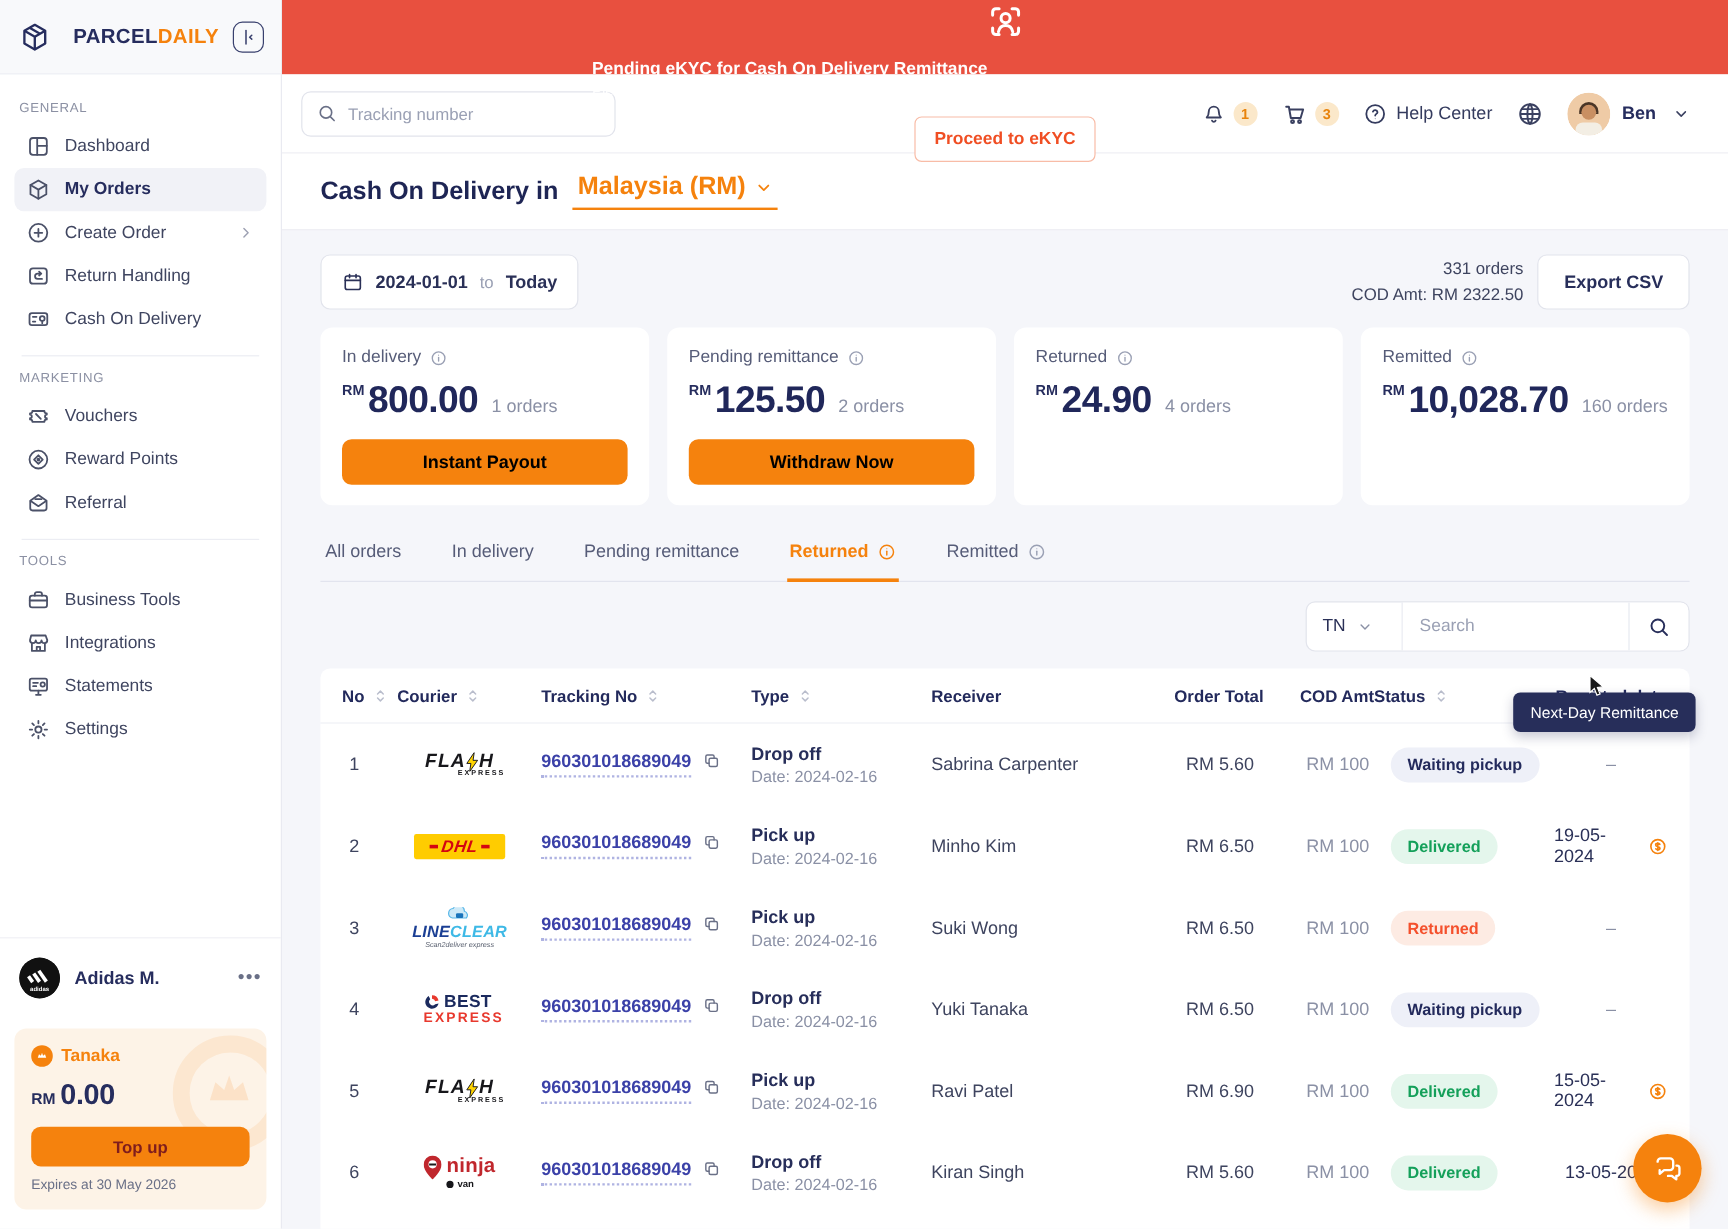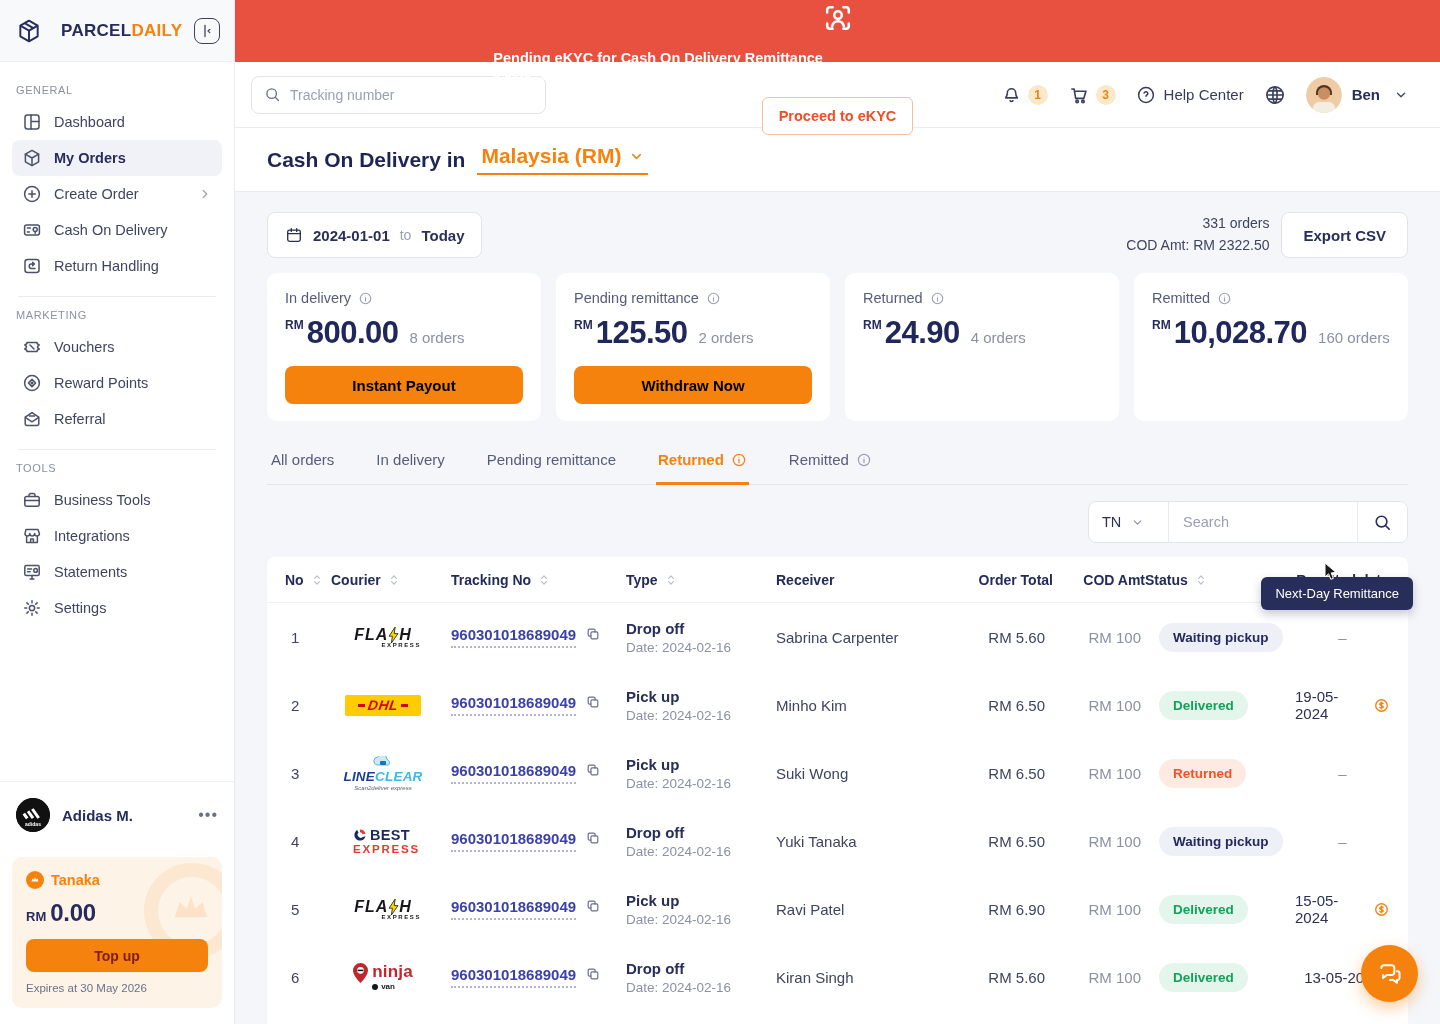--- a/index.html
+++ b/index.html
@@ -48,21 +48,21 @@
   
   .main{position:absolute;left:235px;top:0;width:1205px;height:1024px;}
   .banner{height:62px;background:var(--red);display:flex;align-items:center;padding:0 24px;gap:14px;flex-direction:column;}
   .banner-icon{color:#fff;flex:none;}
   .banner-text{flex:1;color:#fff;}
   .banner-title{font-size:14.5px;font-weight:700;margin-bottom:3px;}
   .banner-sub{font-size:12.5px;opacity:.96;}
   .banner-cta{background:#fff;border:1px solid #F8BCA7;color:#F04E23;font-weight:700;font-size:14.5px;padding:10px 16px;border-radius:6px;cursor:pointer;font-family:inherit;}
 
   .topbar{height:66px;background:#fff;border-bottom:1px solid #EBECF2;display:flex;align-items:center;padding:0 32px 0 16px;}
-  .track-search{width:295px;height:38px;border:1px solid #E2E4EC;border-radius:8px;display:flex;align-items:center;gap:9px;padding:0 12px;background:#fff;}
+  .track-search{width:262px;height:38px;border:1px solid #E2E4EC;border-radius:8px;display:flex;align-items:center;gap:9px;padding:0 12px;background:#fff;}
   .track-search input{border:none;outline:none;font-size:14px;color:var(--text);width:100%;font-family:inherit;background:transparent;}
   .track-search input::placeholder{color:#9AA0B4;}
   .topbar-right{margin-left:auto;display:flex;align-items:center;gap:20px;}
   .icon-badge{display:flex;align-items:center;gap:6px;cursor:pointer;color:#3A4060;}
   .count-pill{min-width:20px;height:20px;border-radius:10px;background:#FBE8CA;color:#E8830C;font-size:12px;font-weight:700;display:flex;align-items:center;justify-content:center;padding:0 6px;}
   .help-center{display:flex;align-items:center;gap:8px;color:#343B5E;font-size:15px;cursor:pointer;}
   .globe-btn{color:#3A4060;cursor:pointer;}
   .profile{display:flex;align-items:center;gap:10px;cursor:pointer;}
   .avatar{width:36px;height:36px;border-radius:50%;overflow:hidden;flex:none;}
   .profile-name{font-size:15px;font-weight:700;color:var(--navy);}
@@ -207,35 +207,35 @@
         <span class="sb-label">Create Order</span>
         <span class="chev">
           <svg width="14" height="14" viewBox="0 0 20 20" fill="none" stroke="currentColor" stroke-width="1.7" stroke-linecap="round" stroke-linejoin="round">
             <path d="M7.5 5l5 5-5 5"></path>
           </svg>
         </span>
       </div>
       <div class="sb-item">
         <span class="sb-icon">
           <svg width="20" height="20" viewBox="0 0 20 20" fill="none" stroke="currentColor" stroke-width="1.5" stroke-linecap="round" stroke-linejoin="round">
+            <rect x="3" y="3.6" width="14" height="12.8" rx="2.5"></rect>
+            <path d="M13 12.4H9.4a2.2 2.2 0 0 1 0-4.4H12M10.6 6.4L12.4 8l-1.8 1.6"></path>
+          </svg>
+        </span>
+        <span class="sb-label">Return Handling</span>
+      </div>
+      <div class="sb-item">
+        <span class="sb-icon">
+          <svg width="20" height="20" viewBox="0 0 20 20" fill="none" stroke="currentColor" stroke-width="1.5" stroke-linecap="round" stroke-linejoin="round">
             <rect x="2.6" y="5" width="14.8" height="10" rx="2"></rect>
             <circle cx="13.2" cy="9.4" r="2"></circle>
             <path d="M13.2 11.4v1.9M5.4 8h3M5.4 12h2"></path>
           </svg>
         </span>
         <span class="sb-label">Cash On Delivery</span>
-      </div>
-      <div class="sb-item">
-        <span class="sb-icon">
-          <svg width="20" height="20" viewBox="0 0 20 20" fill="none" stroke="currentColor" stroke-width="1.5" stroke-linecap="round" stroke-linejoin="round">
-            <rect x="3" y="3.6" width="14" height="12.8" rx="2.5"></rect>
-            <path d="M13 12.4H9.4a2.2 2.2 0 0 1 0-4.4H12M10.6 6.4L12.4 8l-1.8 1.6"></path>
-          </svg>
-        </span>
-        <span class="sb-label">Return Handling</span>
       </div>
       <div class="sb-divider"></div>
       <div class="sb-section-label">MARKETING</div>
       <div class="sb-item">
         <span class="sb-icon">
           <svg width="20" height="20" viewBox="0 0 20 20" fill="none" stroke="currentColor" stroke-width="1.5" stroke-linecap="round" stroke-linejoin="round">
             <path d="M3 7.5a2 2 0 0 0 2-2h10a2 2 0 0 0 2 2v1a1.5 1.5 0 0 0 0 3v1a2 2 0 0 0-2 2H5a2 2 0 0 0-2-2v-1a1.5 1.5 0 0 0 0-3z"></path>
             <path d="M8 8l4 4M8.3 8.3h0M11.7 11.7h0"></path>
           </svg>
         </span>
@@ -469,21 +469,21 @@
             <span class="info-i">
               <svg width="15" height="15" viewBox="0 0 20 20" fill="none" stroke="currentColor" stroke-width="1.5" stroke-linecap="round" stroke-linejoin="round">
                 <circle cx="10" cy="10" r="7"></circle>
                 <path d="M10 9.2v4"></path>
                 <circle cx="10" cy="6.6" r="0.6" fill="currentColor" stroke="none"></circle>
               </svg>
             </span>
           </div><div class="stat-amount-row">
             <span class="stat-cur">RM</span>
             <span class="stat-amt">800.00</span>
-            <span class="stat-orders">8 orders</span>
+            <span class="stat-orders">1 orders</span>
           </div><button class="stat-cta">Instant Payout</button></div>
         <div class="stat-card"><div class="stat-label">
             <span>Pending remittance</span>
             <span class="info-i">
               <svg width="15" height="15" viewBox="0 0 20 20" fill="none" stroke="currentColor" stroke-width="1.5" stroke-linecap="round" stroke-linejoin="round">
                 <circle cx="10" cy="10" r="7"></circle>
                 <path d="M10 9.2v4"></path>
                 <circle cx="10" cy="6.6" r="0.6" fill="currentColor" stroke="none"></circle>
               </svg>
             </span>

